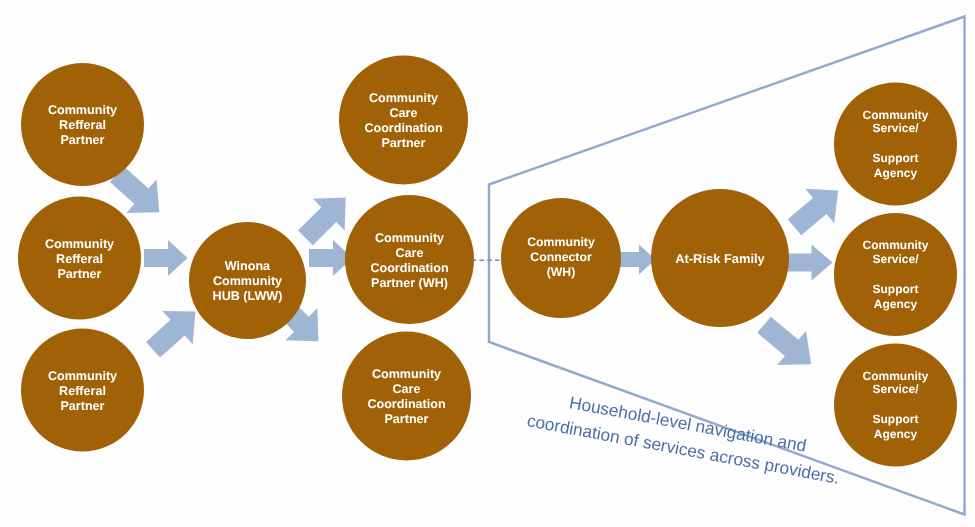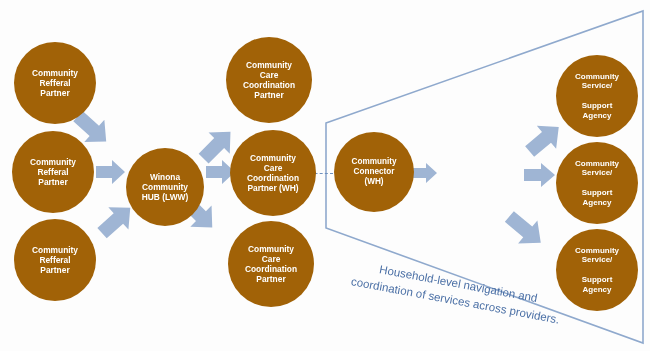--- a/index.html
+++ b/index.html
@@ -147,20 +147,23 @@
 Coordination
 Partner</span>
   </div>
 
   <div class="node" style="left:334px; top:132px; width:80px; height:80px; font-size:8.2px;">
     <span>Community
 Connector
 (WH)</span>
   </div>
 
+  <div class="node" style="left:434px; top:126px; width:92px; height:92px; font-size:8.6px;">
+    <span>At-Risk Family</span>
+  </div>
 
   <div class="node" style="left:556px; top:55px; width:82px; height:82px; font-size:8px;">
     <span>Community
 Service/
 
 Support
 Agency</span>
   </div>
   <div class="node" style="left:556px; top:142px; width:82px; height:82px; font-size:8px;">
     <span>Community

